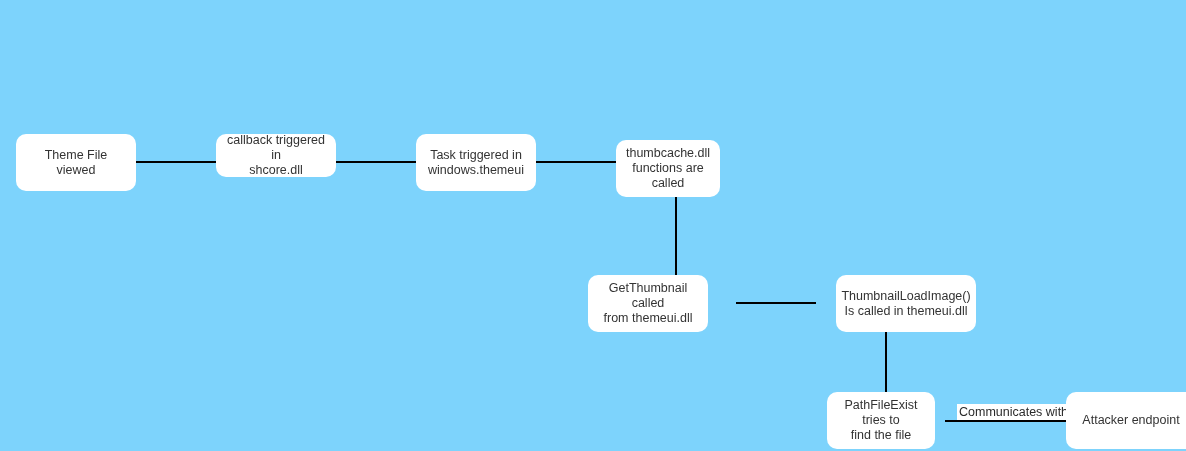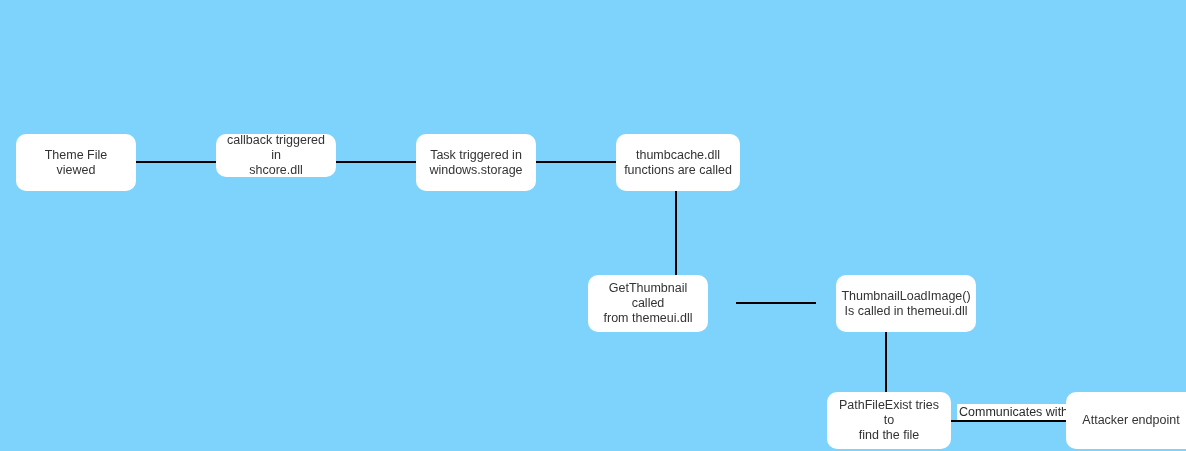--- a/index.html
+++ b/index.html
@@ -58,31 +58,31 @@
   <div class="connector" style="left:736px; top:302px; width:80px; height:2px;"></div>
   <div class="connector" style="left:885px; top:331px; width:2px; height:61px;"></div>
   <div class="connector" style="left:945px; top:420px; width:121px; height:2px;"></div>
 
   <div class="node" style="left:16px; top:134px; width:120px; height:57px;">Theme File viewed</div>
 
   <div class="node" style="left:216px; top:134px; width:120px; height:43px;">callback triggered in
 shcore.dll</div>
 
   <div class="node" style="left:416px; top:134px; width:120px; height:57px;">Task triggered in
-windows.storage</div>
+windows.themeui</div>
 
-  <div class="node" style="left:616px; top:134px; width:124px; height:57px;">thumbcache.dll
+  <div class="node" style="left:616px; top:140px; width:104px; height:57px;">thumbcache.dll
 functions are called</div>
 
   <div class="node" style="left:588px; top:275px; width:120px; height:57px;">GetThumbnail called
 from themeui.dll</div>
 
   <div class="node" style="left:836px; top:275px; width:140px; height:57px;">ThumbnailLoadImage()
 Is called in themeui.dll</div>
 
-  <div class="node" style="left:827px; top:392px; width:124px; height:57px;">PathFileExist tries to
+  <div class="node" style="left:827px; top:392px; width:108px; height:57px;">PathFileExist tries to
 find the file</div>
 
   <div class="edge-label" style="left:957px; top:404px; height:16px;">Communicates with</div>
 
   <div class="node" style="left:1066px; top:392px; width:130px; height:57px;">Attacker endpoint</div>
 
 </div>
 
 </body></html>

